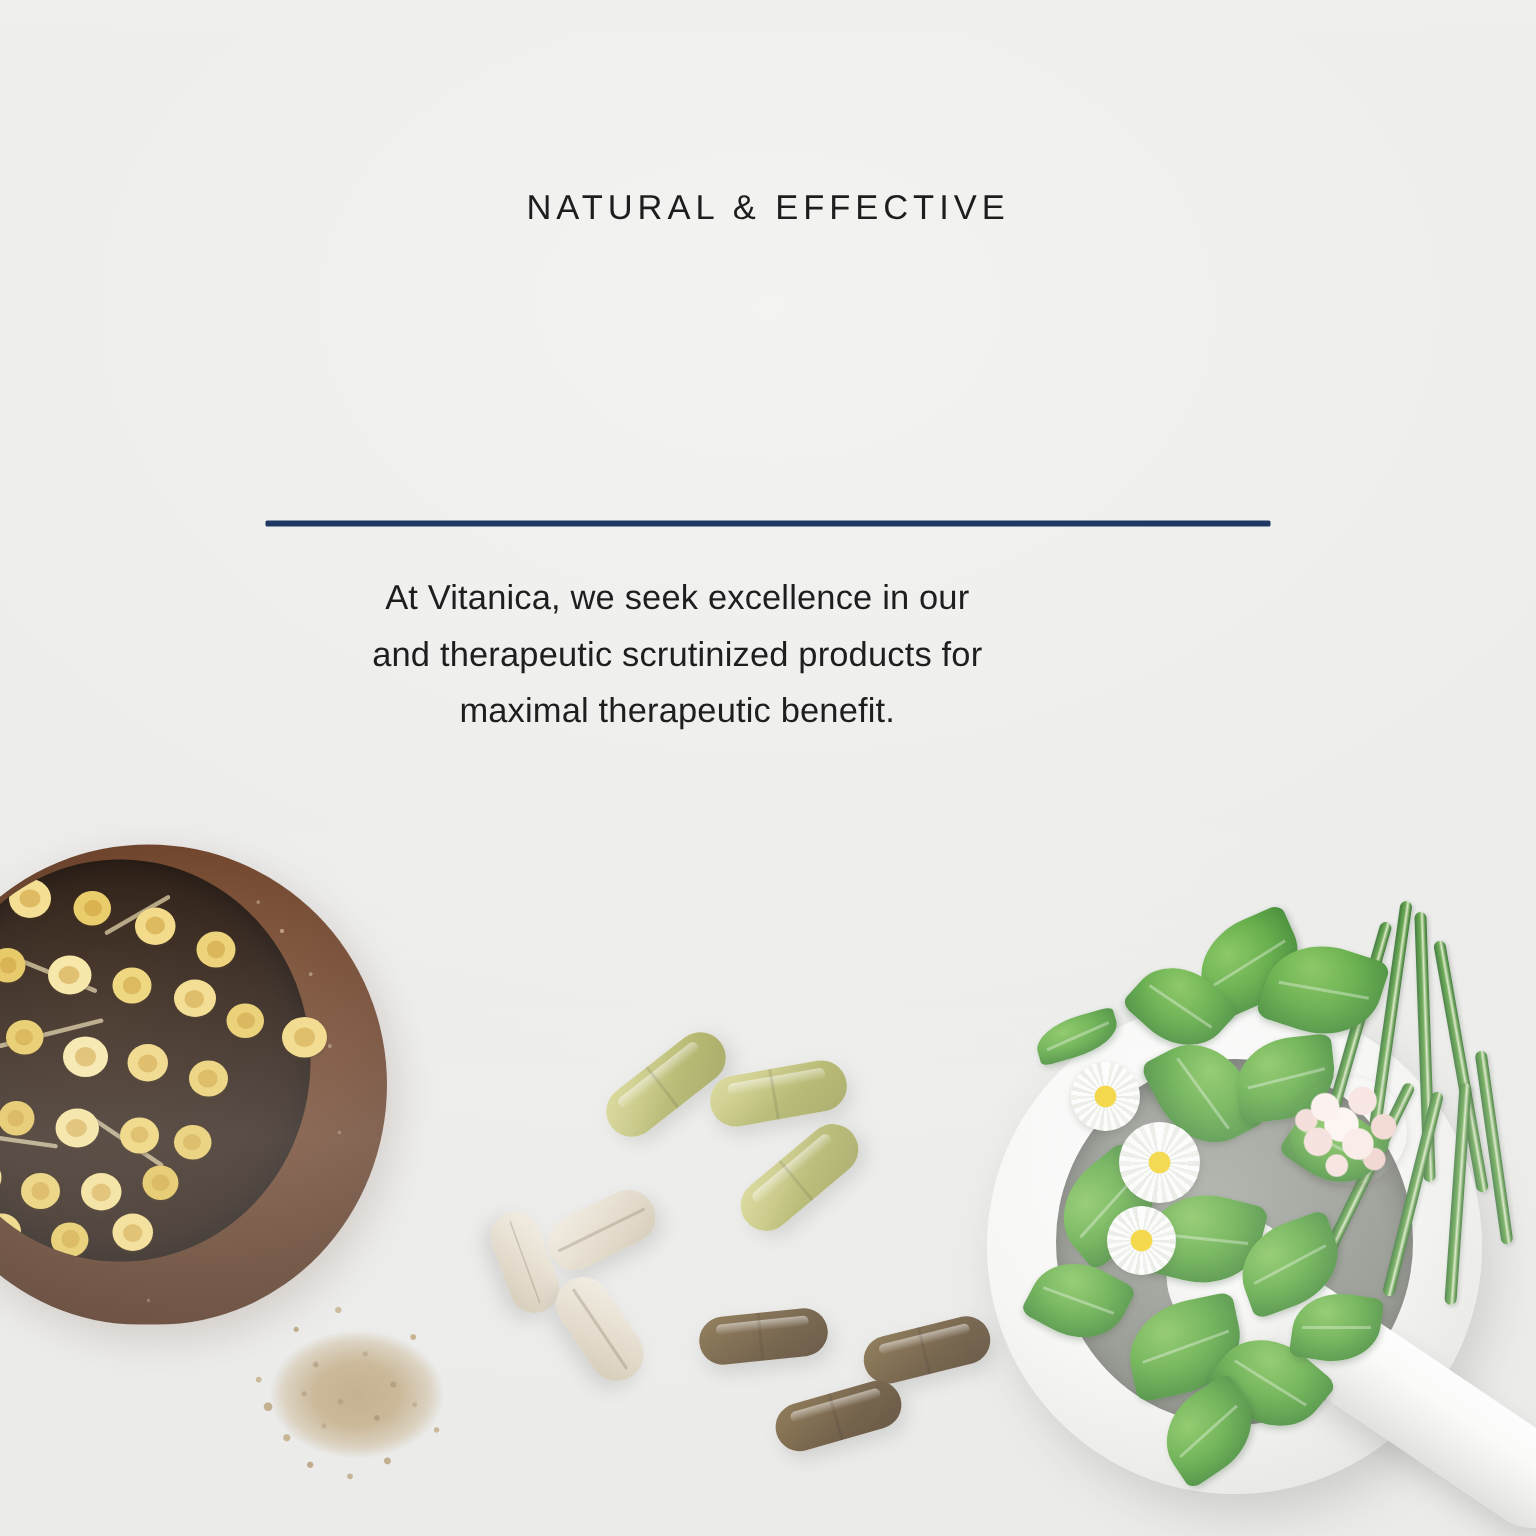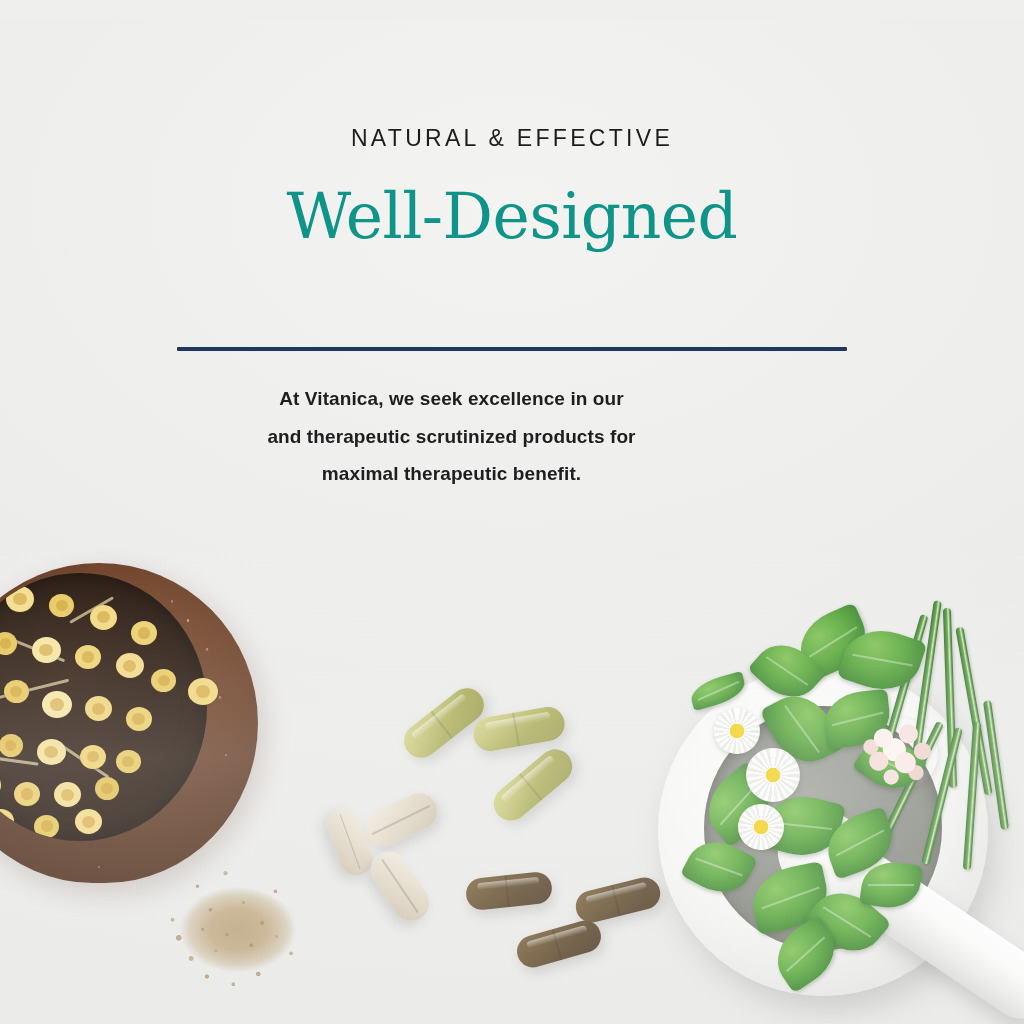--- a/index.html
+++ b/index.html
@@ -62,23 +62,23 @@
     width: 670px;
     height: 4px;
     background: #1e3864;
     border-radius: 1px;
   }
 
   .body-copy {
     position: absolute;
     top: 360px;
     left: 0; width: 903px;
-    font-size: 19px;
+    font-size: 23px;
     line-height: 37.5px;
-    font-weight: 700;
+    font-weight: 400;
     color: #1e1e1e;
     letter-spacing: 0.1px;
   }
   .body-copy .bc-line { display: block; }
 
   
   .photo-layer {
     position: absolute;
     inset: 0;
     z-index: 10;
@@ -449,21 +449,20 @@
     </div>
   </div>
 
   <div class="bg-blend"></div>
 
   <div class="text-block">
 
     <div class="eyebrow">NATURAL &amp; EFFECTIVE</div>
 
     <div class="headline">
-      <span class="hl-line">Well-Designed</span>
     </div>
 
     <div class="divider"></div>
 
     <div class="body-copy">
       <span class="bc-line">At Vitanica, we seek excellence in our</span>
       <span class="bc-line">and therapeutic scrutinized products for</span>
       <span class="bc-line">maximal therapeutic benefit.</span>
     </div>
   </div>

